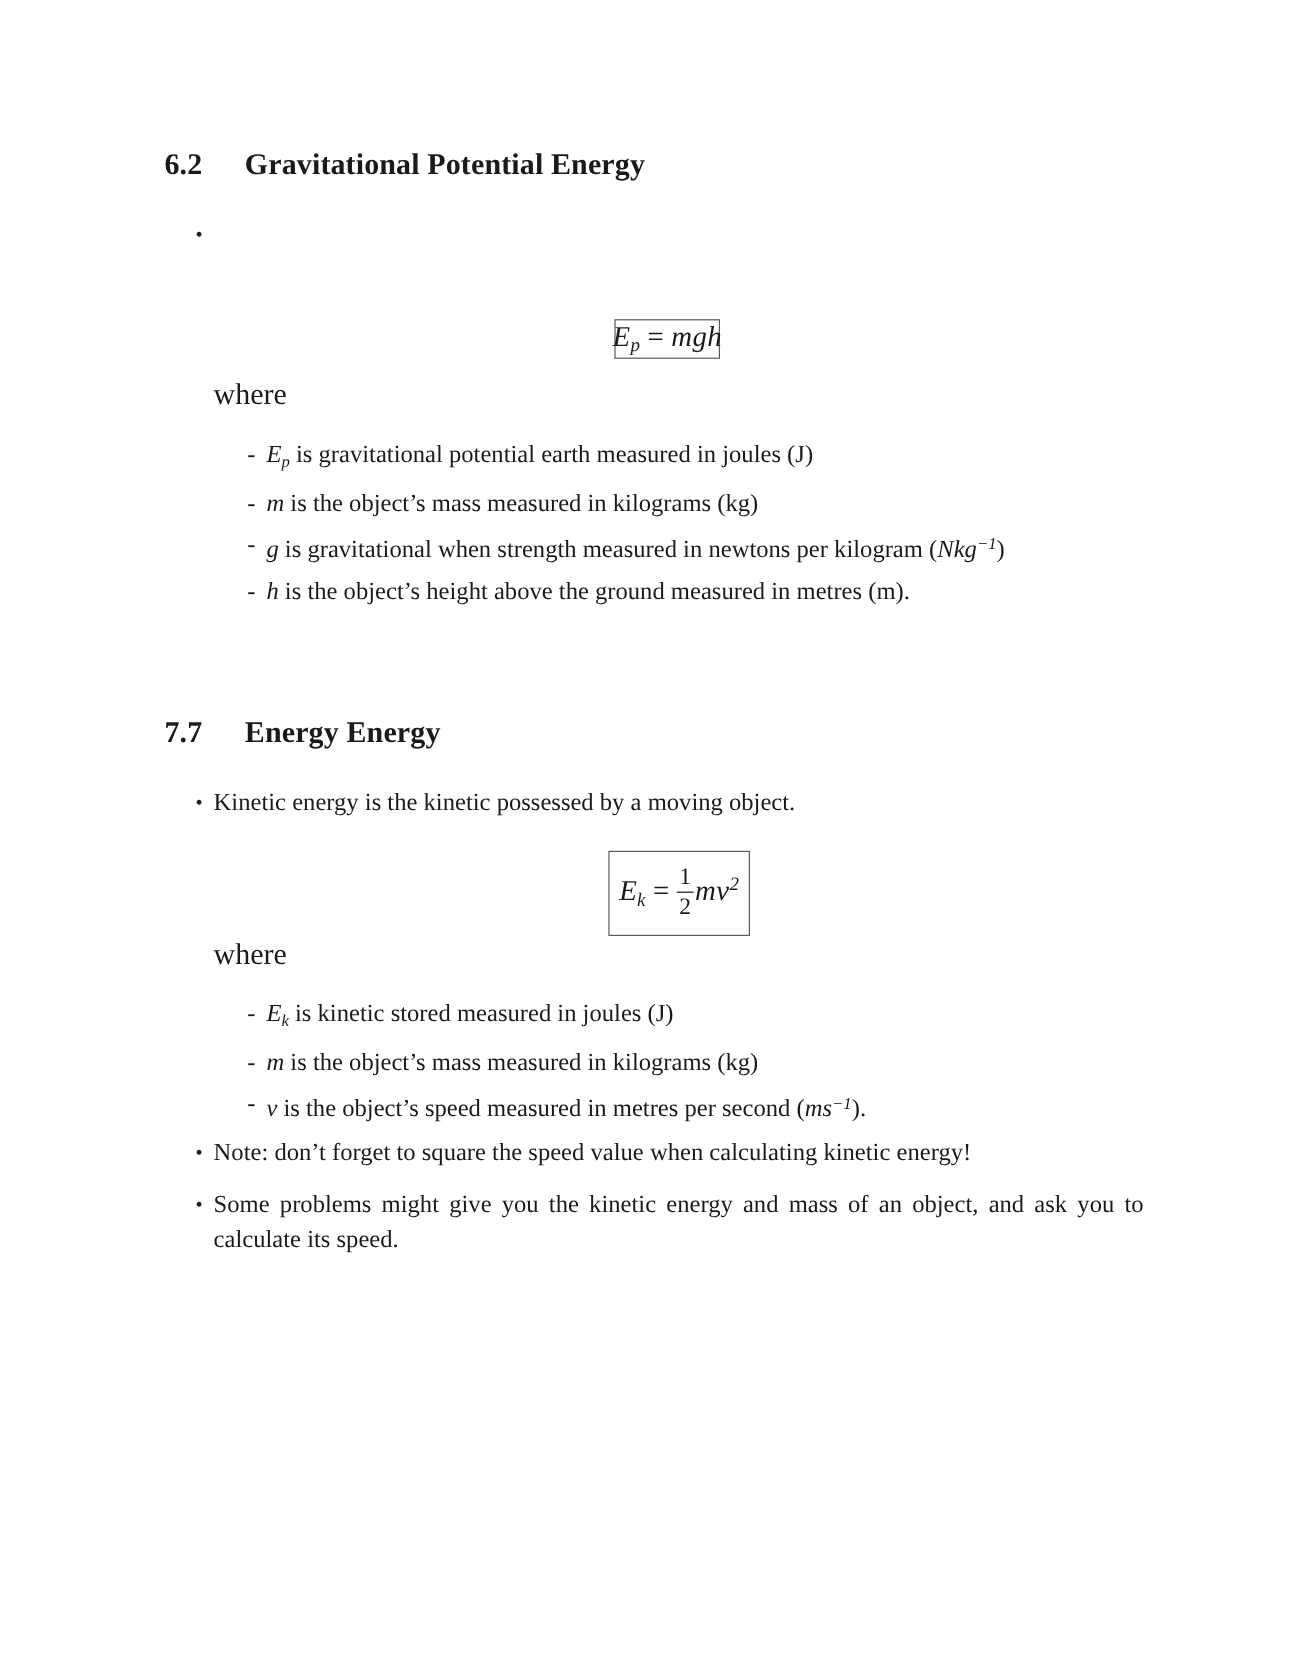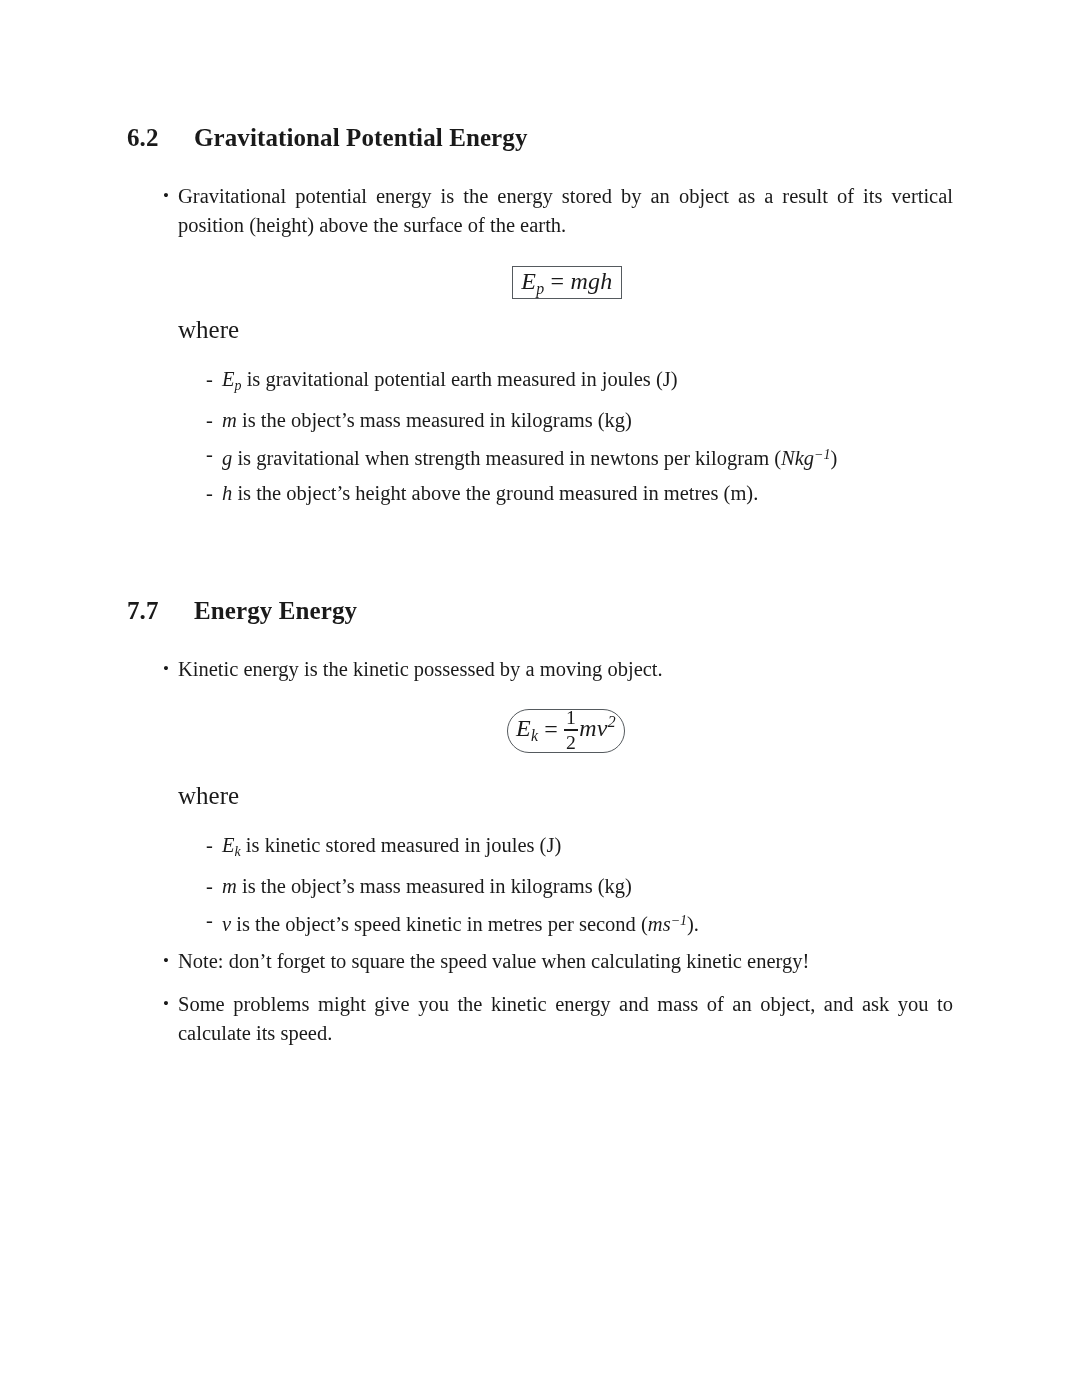--- a/index.html
+++ b/index.html
@@ -27,20 +27,21 @@
     position: absolute;
     left: 127px;
     font-size: 25px;
     font-weight: bold;
     letter-spacing: 0.1px;
     white-space: nowrap;
   }
   .section-heading .num {
     display: inline-block;
     width: 67px;
+    margin-left: 10px;
   }
 
   
   .block {
     position: absolute;
     left: 163px;
     width: 790px;
   }
   .bullet-item {
     position: relative;
@@ -146,22 +147,22 @@
     padding: 0 2px;
   }
   .frac .bar {
     display: block;
     height: 1.3px;
     background: #1a1a1a;
     margin: 1.5px 0;
   }
 
   
-  #eqbox-ep  { left: 512px; top: 266px; width: 110px; height: 33px; }
-  #eqbox-ek  { left: 507px; top: 709px; width: 118px; height: 44px; border-radius: 23px; }
+  #eqbox-ep  { left: 512px; top: 266px; width: 88px; height: 33px; }
+  #eqbox-ek  { left: 507px; top: 709px; width: 118px; height: 71px; }
 
   #heading-62 { top: 124px; }
   #heading-63 { top: 597px; }
 
   #block-gpe-intro { top: 182px; }
   #where-1        { top: 316px; }
   #sublist-1      { top: 362px; }
   #block-ke-intro { top: 655px; }
   #where-2        { top: 782px; }
   #sublist-2      { top: 828px; }
@@ -173,21 +174,20 @@
 
 <div class="page">
 
   <div class="section-heading" id="heading-62">
     <span class="num">6.2</span><span>Gravitational Potential Energy</span>
   </div>
 
   <div class="block" id="block-gpe-intro">
     <div class="bullet-item">
       <span class="dot">•</span>
-      <span>Gravitational potential energy is the energy stored by an object as a result of its vertical position (height) above the surface of the earth.</span>
     </div>
   </div>
 
   <div class="eqbox" id="eqbox-ep">
     <span class="eq math"><span>E</span><sub>p</sub><span class="rel">=</span><span>mgh</span></span>
   </div>
 
   <div class="plain-line" id="where-1">where</div>
 
   <div class="sublist" id="sublist-1">
@@ -230,21 +230,21 @@
     <div class="sub-item">
       <span class="dash">-</span>
       <span class="math">E</span><span class="math"><sub>k</sub></span><span> is kinetic stored measured in joules (J)</span>
     </div>
     <div class="sub-item">
       <span class="dash">-</span>
       <span class="math">m</span><span> is the object’s mass measured in kilograms (kg)</span>
     </div>
     <div class="sub-item">
       <span class="dash">-</span>
-      <span class="math">v</span><span> is the object’s speed kinetic in metres per second (</span><span class="math">ms</span><span class="math"><sup>−1</sup></span><span>).</span>
+      <span class="math">v</span><span> is the object’s speed measured in metres per second (</span><span class="math">ms</span><span class="math"><sup>−1</sup></span><span>).</span>
     </div>
   </div>
 
   <div class="block" id="block-ke-note">
     <div class="bullet-item">
       <span class="dot">•</span>
       <span>Note: don’t forget to square the speed value when calculating kinetic energy!</span>
     </div>
   </div>
 

